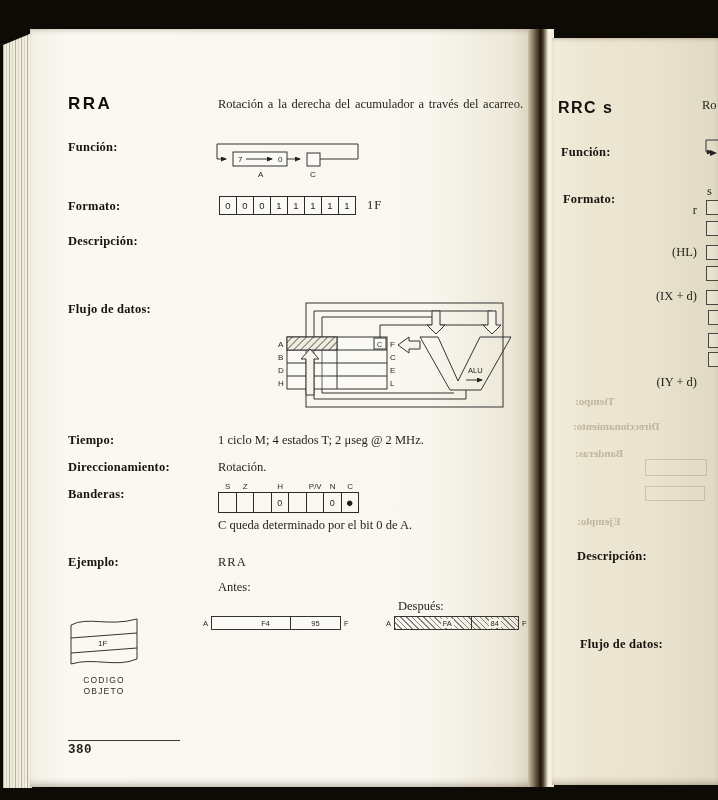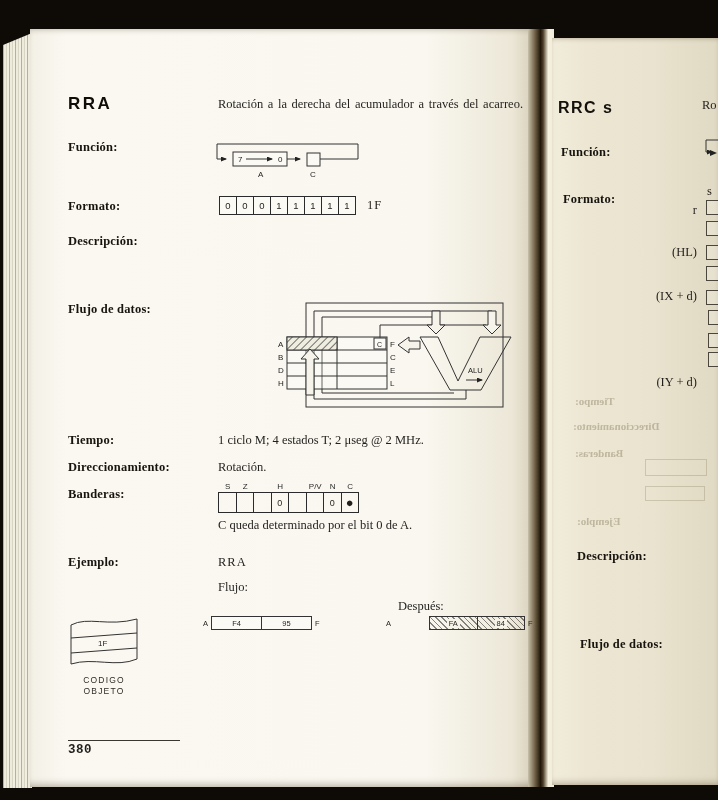--- a/index.html
+++ b/index.html
@@ -33,24 +33,24 @@
   .bitcell:first-child{margin-left:0;}
   .opcode{font-family:"Liberation Serif",serif;font-size:12.5px;margin-left:11px;letter-spacing:1px;}
   
   .flags{display:flex;font-family:"Liberation Sans",sans-serif;}
   .flagcol{width:17.5px;display:flex;flex-direction:column;align-items:center;}
   .flaglab{font-size:8px;height:11px;line-height:11px;color:#2a2a2a;}
   .flagcell{width:16.5px;height:19px;border:1px solid #2b2b2b;margin-left:-1px;display:flex;align-items:center;justify-content:center;font-size:9px;}
   .flagcell.dot{font-size:13px;line-height:13px;}
   
   .reg{display:flex;align-items:center;gap:3px;font-family:"Liberation Sans",sans-serif;font-size:7.5px;}
-  .regbox{display:flex;height:12px;border:1px solid #333;background:rgba(255,255,255,.3);}
+  .regbox{display:flex;height:12px;border:1px solid #333;background:rgba(255,255,255,.3);padding-left:29px;}
   .regcell{width:49px;display:flex;align-items:center;justify-content:center;border-right:1px solid #333;}
   .regcell:last-child{border-right:none;}
-  .regbox.hatch{background:repeating-linear-gradient(45deg,rgba(40,40,40,.55) 0 1px,rgba(250,248,240,.2) 1px 4px);margin-left:35px;}
+  .regbox.hatch{background:repeating-linear-gradient(45deg,rgba(40,40,40,.55) 0 1px,rgba(250,248,240,.2) 1px 4px);}
   .regbox.hatch .regcell{width:46.5px;}
   .regbox.hatch .regcell span{background:#f6f3e9;padding:0 2px;}
   
   .nota{width:324px;font-size:12.5px;line-height:16.5px;overflow:hidden;}
   .nota .pfx{font-style:italic;}
   .nota .l2{padding-left:34px;}
   .caption{font-family:"Liberation Sans",sans-serif;font-size:8.5px;letter-spacing:1.2px;color:#2e2c27;text-align:center;width:76px;line-height:11px;}
   .pgrule{width:112px;border-top:1.3px solid #3a3733;}
   .pgnum{font-weight:bold;font-size:12.5px;letter-spacing:.5px;}
   
@@ -192,21 +192,21 @@
     <div class="flagcol">
         <div class="flaglab">C</div>
         <div class="flagcell dot">●</div>
       </div>
   </div>
   <div class="abs val" style="left:218px;top:518px;">C queda determinado por el bit 0 de A.</div>
 
   <div class="abs lbl" style="left:68px;top:555px;">Ejemplo:</div>
   <div class="abs val" style="left:218px;top:555px;letter-spacing:1px;">RRA</div>
 
-  <div class="abs val" style="left:218px;top:580px;">Flujo:</div>
+  <div class="abs val" style="left:218px;top:580px;">Antes:</div>
   <div class="abs val" style="left:398px;top:599px;">Después:</div>
 
   <div class="abs reg" style="left:203px;top:616px;">
     <span>A</span>
     <div class="regbox">
       <div class="regcell">F4</div>
       <div class="regcell">95</div>
     </div>
     <span>F</span>
   </div>

